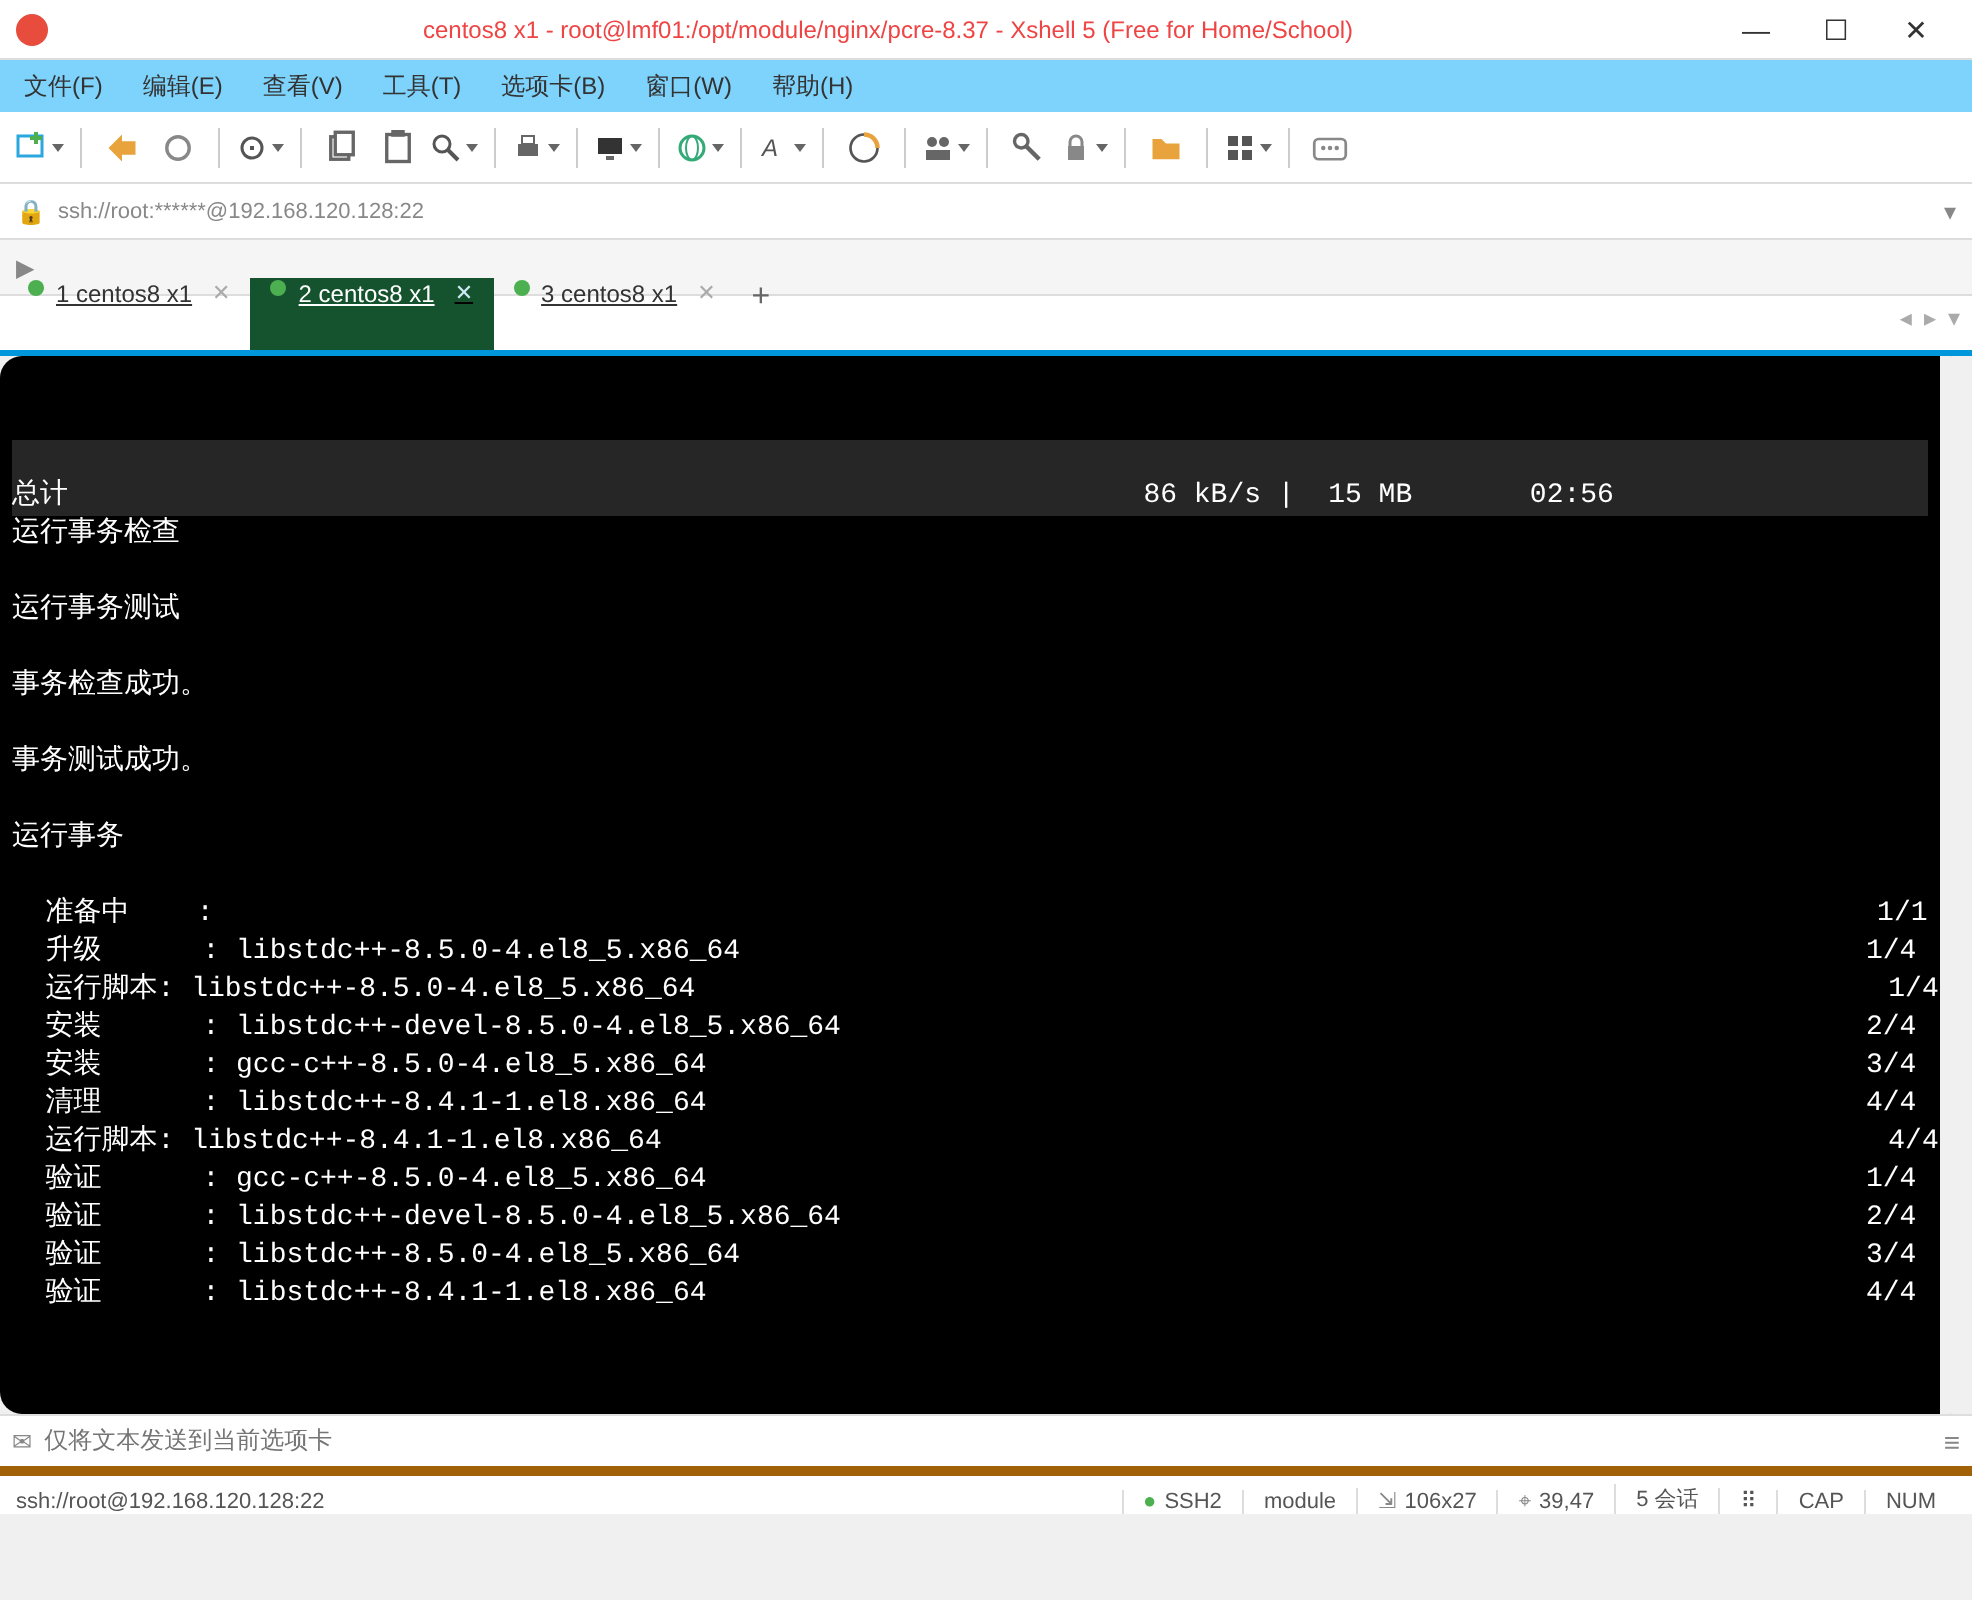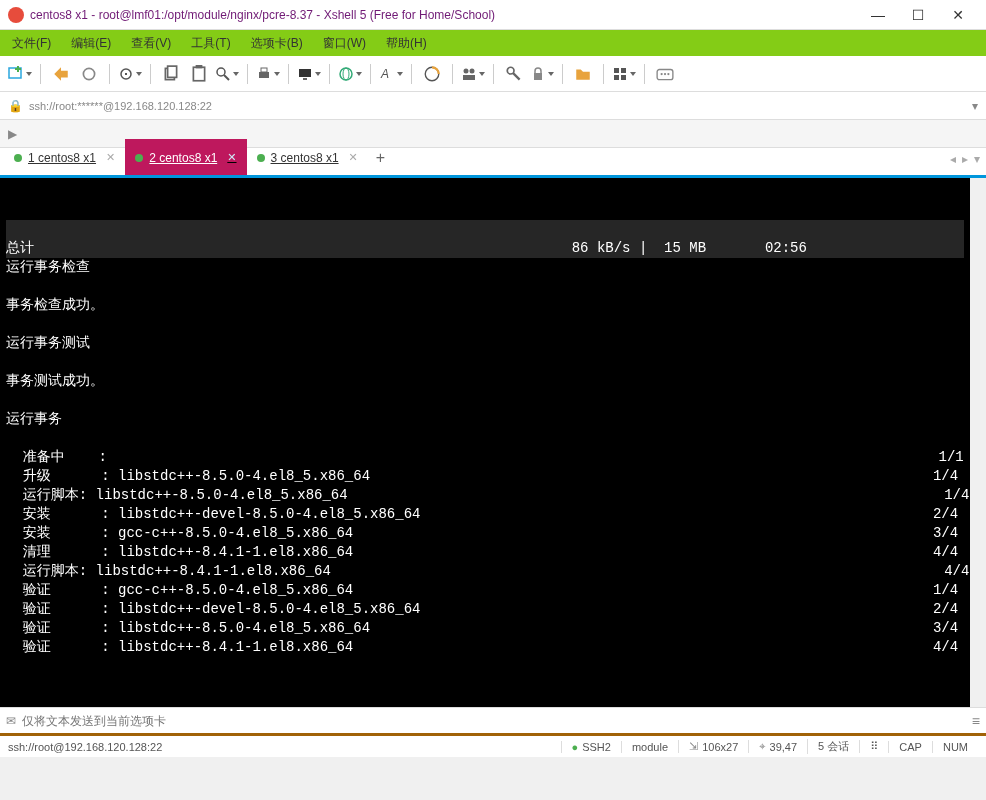--- a/index.html
+++ b/index.html
@@ -1,59 +1,59 @@
 <!DOCTYPE html>
 <html><head>
 <meta charset="utf-8">
 <style>
 * { margin: 0; padding: 0; box-sizing: border-box; }
 body { font-family: "Microsoft YaHei", Arial, sans-serif; font-size: 12px; background: #f0f0f0; width: 986px; height: 800px; overflow: hidden; }
 
 .titlebar { height: 30px; background: #fff; display: flex; align-items: center; padding: 0 8px; border-bottom: 1px solid #ddd; }
 .titlebar .app-icon { width: 16px; height: 16px; background: #e74c3c; border-radius: 50%; margin-right: 6px; display: inline-block; }
-.titlebar .title { flex: 1; color: #701a75; }
+.titlebar .title { flex: 1; color: #ef4444; text-align: center; }
 .titlebar .winbtn { width: 40px; height: 28px; display: flex; align-items: center; justify-content: center; color: #333; font-size: 14px; cursor: pointer; }
 
-.menubar { height: 26px; background: #84cc16; display: flex; align-items: center; padding: 0 8px; gap: 12px; }
+.menubar { height: 26px; background: #7dd3fc; display: flex; align-items: center; padding: 0 8px; gap: 12px; }
 .menubar .menuitem { color: #333; cursor: pointer; padding: 2px 4px; }
 
 .toolbar { height: 36px; background: #fff; border-bottom: 1px solid #ddd; display: flex; align-items: center; padding: 0 8px; gap: 4px; }
 .toolbar .tbtn { width: 24px; height: 24px; display: flex; align-items: center; justify-content: center; cursor: pointer; position: relative; }
 .toolbar .tbtn svg { width: 18px; height: 18px; }
 .toolbar .sep { width: 1px; height: 20px; background: #ccc; margin: 0 4px; }
 .toolbar .dd::after { content: ""; display: inline-block; width: 0; height: 0; border-left: 3px solid transparent; border-right: 3px solid transparent; border-top: 4px solid #666; margin-left: 2px; vertical-align: middle; }
 
 .addressbar { height: 28px; background: #fff; display: flex; align-items: center; padding: 0 8px; gap: 6px; border-bottom: 1px solid #ddd; }
 .addressbar .lock { color: #888; }
 .addressbar .addr { flex: 1; color: #888; font-size: 11px; }
 .addressbar .drop { color: #888; cursor: pointer; }
 
 .hintbar { height: 28px; background: #f5f5f5; display: flex; align-items: center; padding: 0 8px; gap: 6px; color: #888; border-bottom: 1px solid #ddd; }
 
 .tabbar { height: 30px; background: #fff; display: flex; align-items: flex-end; padding: 0 4px; border-bottom: 3px solid #0096dc; position: relative; }
-.tab { height: 36px; display: flex; align-items: center; padding: 0 10px; gap: 6px; cursor: pointer; border-top: 1px solid transparent; }
+.tab { height: 36px; display: flex; align-items: flex-start; padding: 0 10px; gap: 6px; cursor: pointer; border-top: 1px solid transparent; }
 .tab .dot { width: 8px; height: 8px; border-radius: 50%; background: #4caf50; }
 .tab .tablabel { color: #333; text-decoration: underline; }
 .tab .close { color: #aaa; font-size: 11px; margin-left: 4px; }
-.tab.active { background: #be185d; text-decoration: underline; }
+.tab.active { background: #14532d; text-decoration: underline; }
 .tab.active .tablabel { color: #fff; }
 .tab.active .close { color: #cfeaf7; }
 .tab.addtab { padding: 0 8px; color: #666; font-size: 16px; }
 .tabnav { position: absolute; right: 6px; top: 4px; display: flex; gap: 6px; color: #aaa; }
 
-.terminal { background: #000; color: #fff; font-family: "Consolas", "Courier New", monospace; font-size: 14px; line-height: 19px; height: 529px; padding: 4px 6px; overflow: hidden; position: relative; white-space: pre; border-right: 16px solid #f0f0f0; }
+.terminal { background: #000; color: #fff; font-family: "Consolas", "Courier New", monospace; font-size: 14px; line-height: 19px; height: 529px; padding: 4px 6px; overflow: hidden; position: relative; white-space: pre; border-right: 16px solid #f0f0f0; border-radius: 11px; }
 .terminal .hl { background: rgba(255,255,255,0.15); display: inline-block; min-width: 100%; }
 .terminal .scrollthumb { position: absolute; right: -12px; top: 40px; width: 10px; height: 60px; background: #bbb; border-radius: 2px; }
 
 .sendbar { height: 26px; background: #fff; border-top: 1px solid #ddd; display: flex; align-items: center; padding: 0 6px; gap: 6px; }
 .sendbar .sendicon { color: #888; }
-.sendbar input { flex: 1; border: none; outline: none; color: #888; font-size: 12px; }
+.sendbar input { flex: 1; border: none; outline: none; color: #888; font-size: 12px; font-family: Liberation Mono, monospace; }
 .sendbar .menuicon { color: #888; cursor: pointer; font-size: 14px; }
 
-.statusbar { height: 24px; background: #fff; border-top: 3px solid #a16207; display: flex; align-items: center; padding: 0 8px; font-size: 11px; color: #555; }
+.statusbar { height: 24px; background: #fff; border-top: 5px solid #a16207; display: flex; align-items: flex-end; padding: 0 8px; font-size: 11px; color: #555; }
 .statusbar .left { flex: 1; }
 .statusbar .cell { padding: 0 10px; border-left: 1px solid #ddd; display: flex; align-items: center; gap: 4px; }
 .statusbar .gicon { color: #4caf50; }
 .statusbar .micon { color: #888; }
 </style>
 </head>
 <body>
 
 <div class="titlebar">
   <span class="app-icon"></span>
@@ -231,22 +231,22 @@
     <span>▸</span>
     <span>▾</span>
   </div>
 </div>
 
 <div class="terminal">
   <div class="scrollthumb"></div>
 <span class="hl"> </span>
 <span class="hl">总计                                                                86 kB/s |  15 MB       02:56    </span>
 <div>运行事务检查</div>
+<div>运行事务测试</div>
 <div>事务检查成功。</div>
-<div>运行事务测试</div>
 <div>事务测试成功。</div>
 <div>运行事务</div>
 <div id="tasks"><div>  准备中    :                                                                                                   1/1</div><div>  升级      : libstdc++-8.5.0-4.el8_5.x86_64                                                                   1/4</div><div>  运行脚本: libstdc++-8.5.0-4.el8_5.x86_64                                                                       1/4</div><div>  安装      : libstdc++-devel-8.5.0-4.el8_5.x86_64                                                             2/4</div><div>  安装      : gcc-c++-8.5.0-4.el8_5.x86_64                                                                     3/4</div><div>  清理      : libstdc++-8.4.1-1.el8.x86_64                                                                     4/4</div><div>  运行脚本: libstdc++-8.4.1-1.el8.x86_64                                                                         4/4</div><div>  验证      : gcc-c++-8.5.0-4.el8_5.x86_64                                                                     1/4</div><div>  验证      : libstdc++-devel-8.5.0-4.el8_5.x86_64                                                             2/4</div><div>  验证      : libstdc++-8.5.0-4.el8_5.x86_64                                                                   3/4</div><div>  验证      : libstdc++-8.4.1-1.el8.x86_64                                                                     4/4</div></div>
 
 
 </div>
 
 <div class="sendbar">
   <span class="sendicon">✉</span>
   <input type="text" placeholder="仅将文本发送到当前选项卡" style="">

